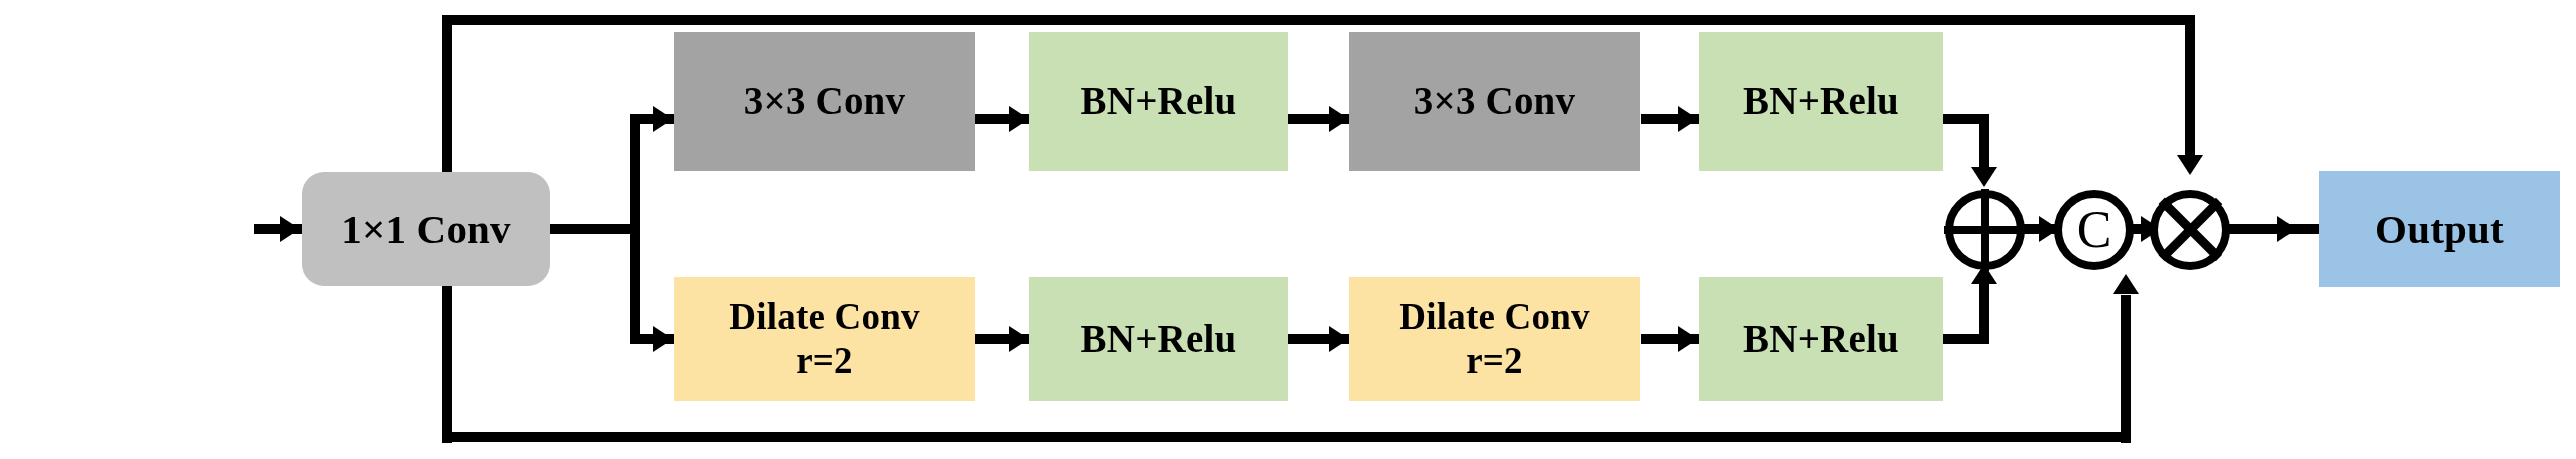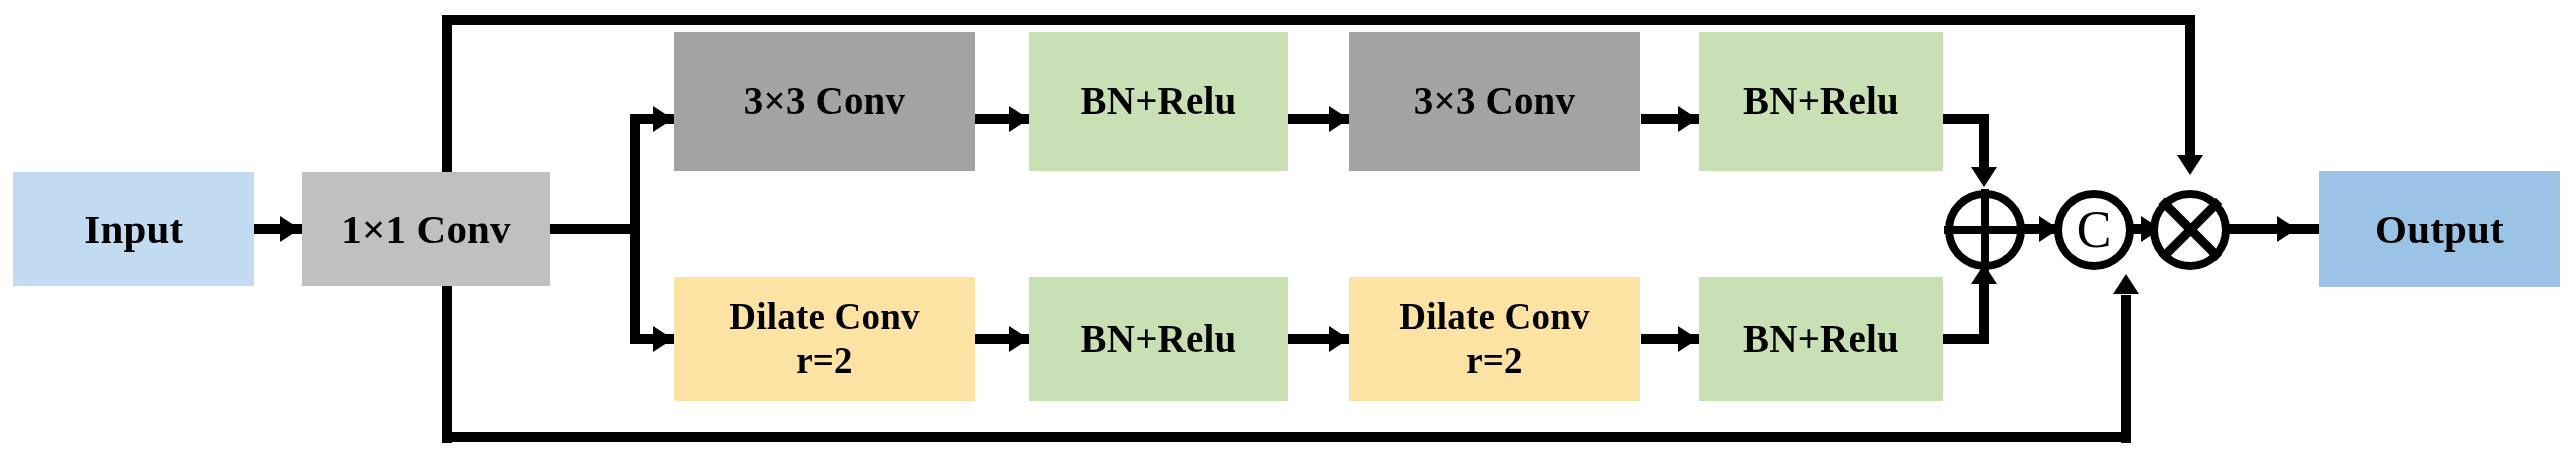--- a/index.html
+++ b/index.html
@@ -164,25 +164,22 @@
 
   <div class="wire" style="left:2024px; top:224px; width:49px; height:10.2px;"></div>
   <div class="arrowhead ah-right" style="left:2039px; top:216px;"></div>
 
   <div class="wire" style="left:2132px; top:224px; width:39px; height:10.2px;"></div>
   <div class="arrowhead ah-right" style="left:2141px; top:216px;"></div>
 
   <div class="wire" style="left:2226px; top:224px; width:94px; height:10.2px;"></div>
   <div class="arrowhead ah-right" style="left:2277px; top:216px;"></div>
 
-  <div class="node" style="left:13.3px; top:172px; width:241px; height:114px; background:#c3dbf0; font-size:41px;">
-    <span class="l1">Input</span>
-  </div>
-
-  <div class="node" style="left:302px; top:172px; width:248px; height:114px; background:#c0c0c0; font-size:41px;">
+
+  <div class="node" style="left:302px; top:172px; width:248px; height:114px; background:#c0c0c0; font-size:41px;border-radius:22px;">
     <span class="l1">1×1 Conv</span>
   </div>
 
   <div class="node" style="left:674px; top:32px; width:301px; height:139px; background:#a3a3a3; font-size:39px;">
     <span class="l1">3×3 Conv</span>
   </div>
 
   <div class="node" style="left:1029px; top:32px; width:259px; height:139px; background:#c8e0b4; font-size:39px;">
     <span class="l1">BN+Relu</span>
   </div>

